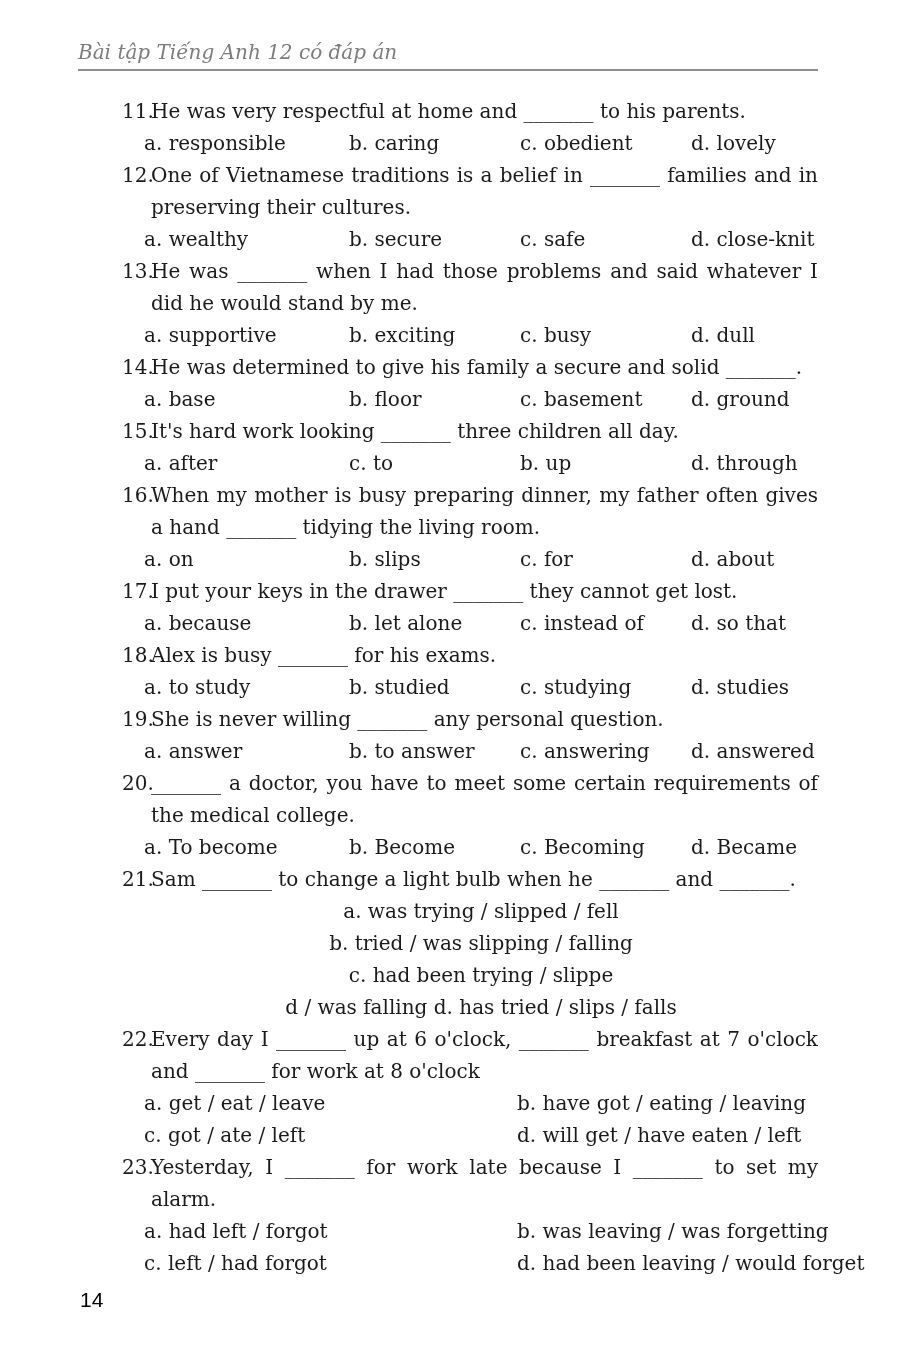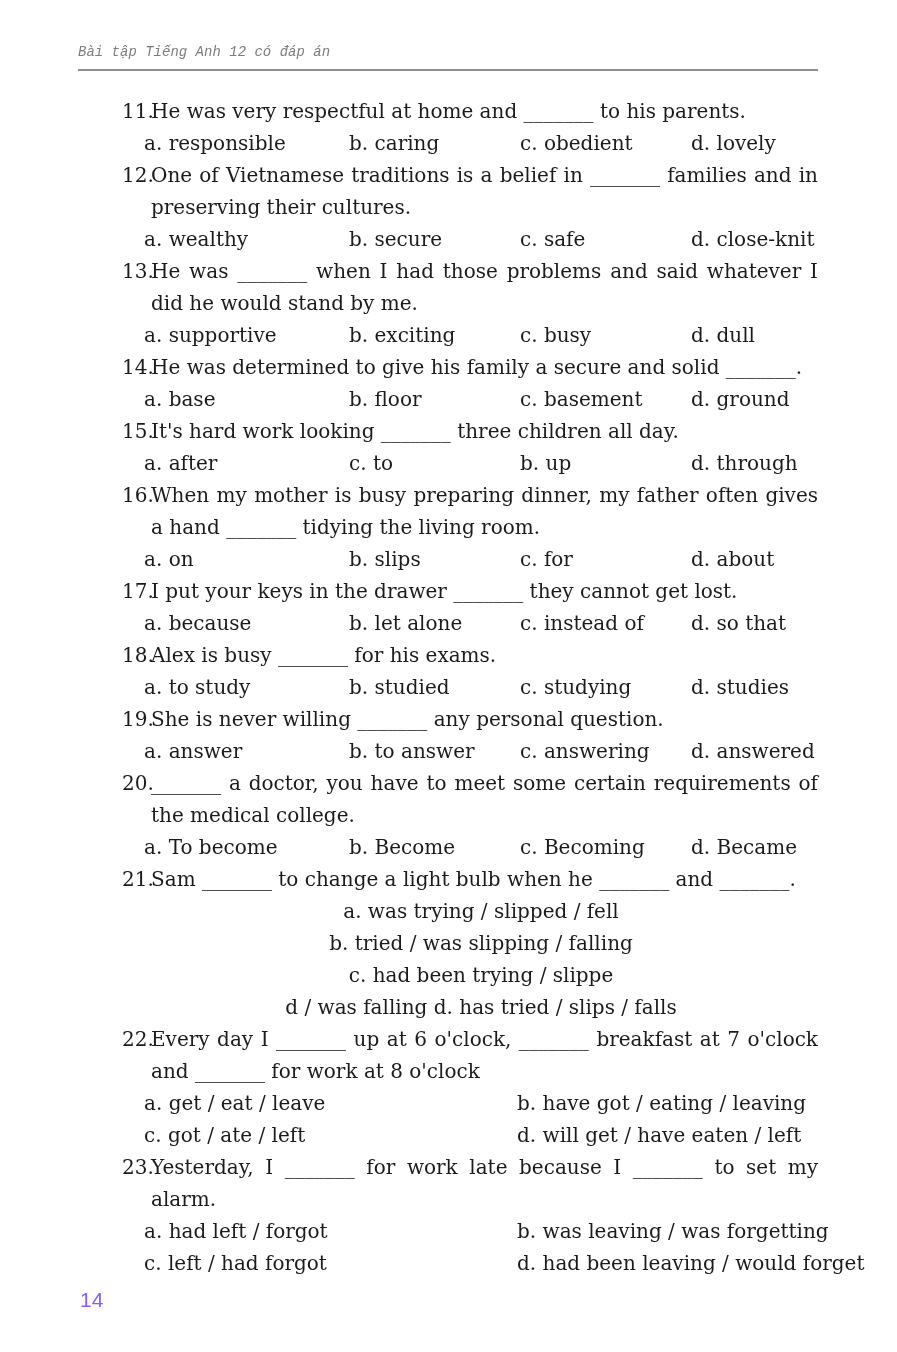--- a/index.html
+++ b/index.html
@@ -14,23 +14,22 @@
     padding: 40px 79px 0 78px;
     position: relative;
   }
   .page-header {
     border-bottom: 2px solid #8f8f8f;
     padding-bottom: 5px;
   }
   .header-title {
     font-style: italic;
     color: #7d7d7d;
-    font-size: 14px;
+    font-size: 20px;
     line-height: 24px;
-    font-family: Liberation Mono, monospace;
   }
   .question-list {
     margin-top: 24px;
     font-size: 20px;
     line-height: 32px;
     margin-left: 44px;
   }
   .question { margin: 0; }
   .q-text {
     padding-left: 29px;
@@ -52,21 +51,21 @@
     display: grid;
     grid-template-columns: 373px auto;
   }
   .options.stacked .opt { display: block; text-align: center; }
   .opt { white-space: nowrap; overflow: visible; }
   .page-footer {
     margin-top: 8px;
     padding-left: 2px;
     font-family: "Liberation Sans", "DejaVu Sans", sans-serif;
     font-size: 21px;
-    color: #8b5cf6;
+    color: #000000;
     line-height: 26px;
   }
 </style>
 </head>
 <body>
 
 <div class="page">
 
   <header class="page-header">
     <div class="header-title">Bài tập Tiếng Anh 12 có đáp án</div>

